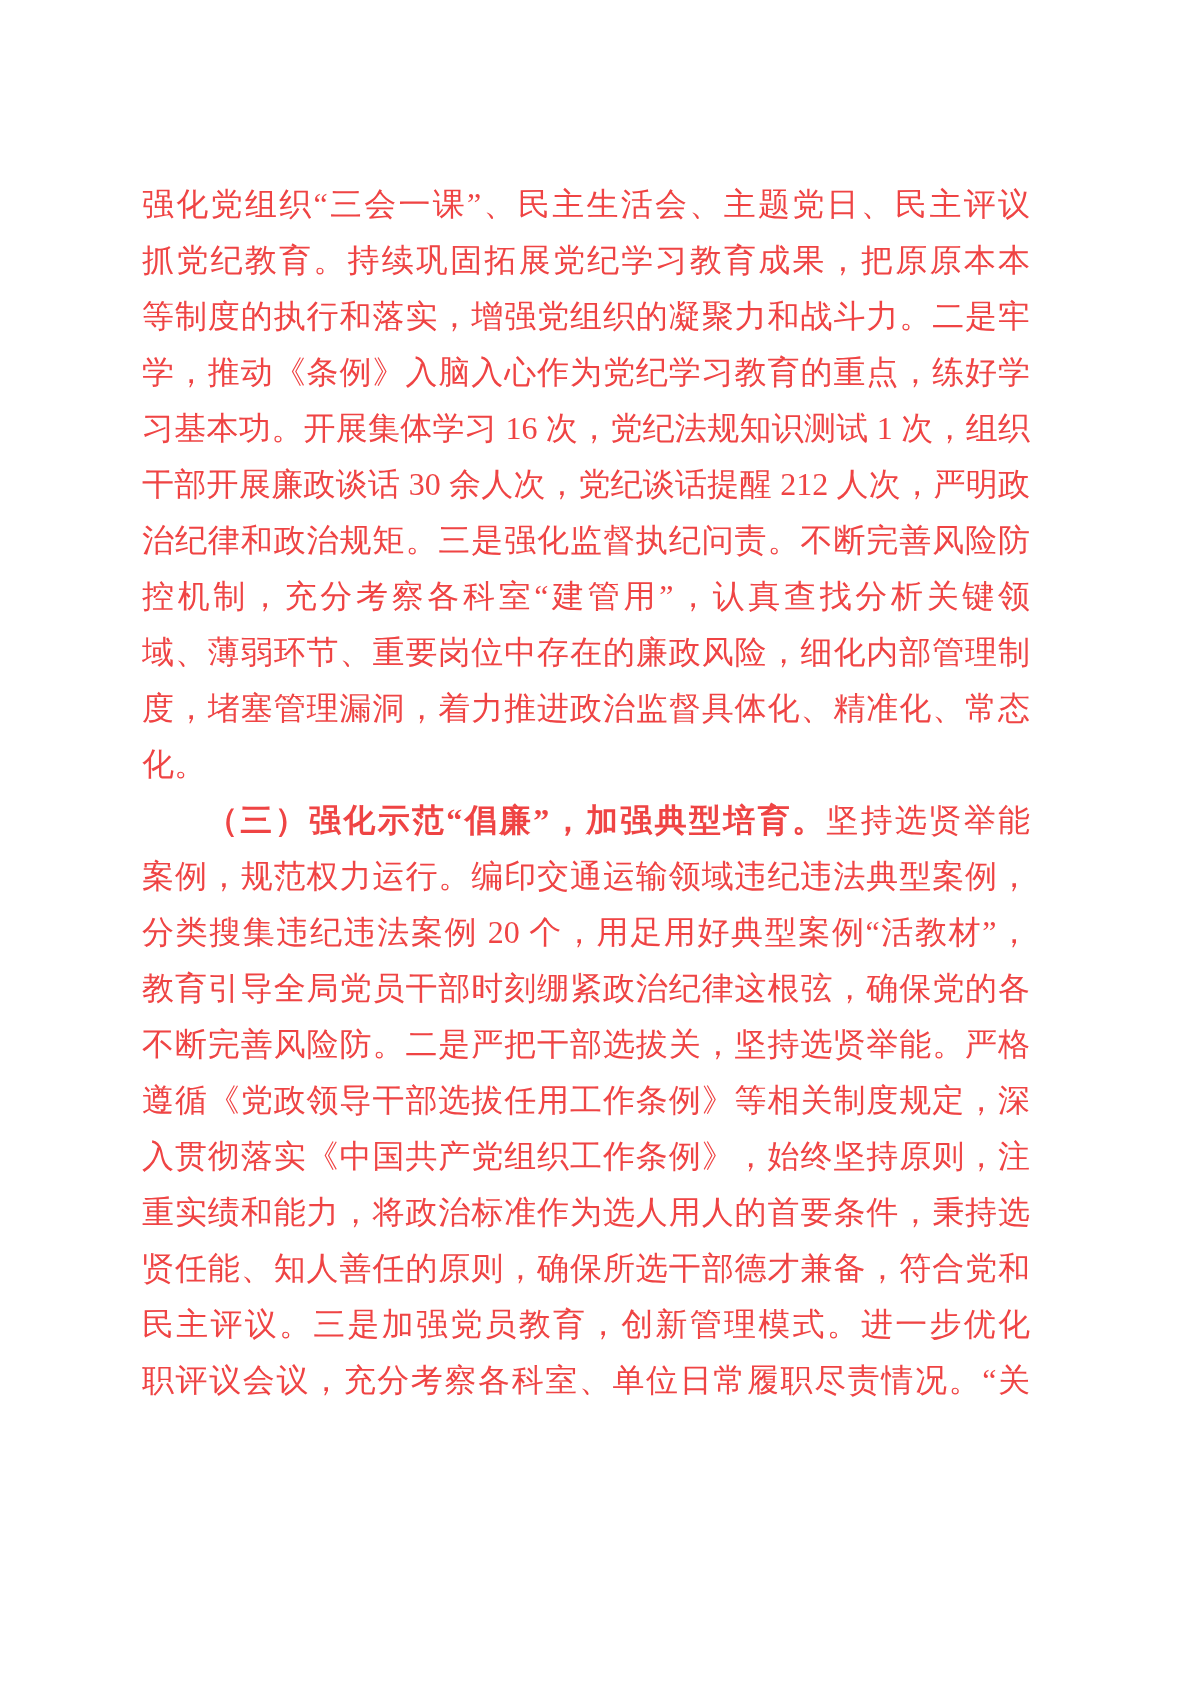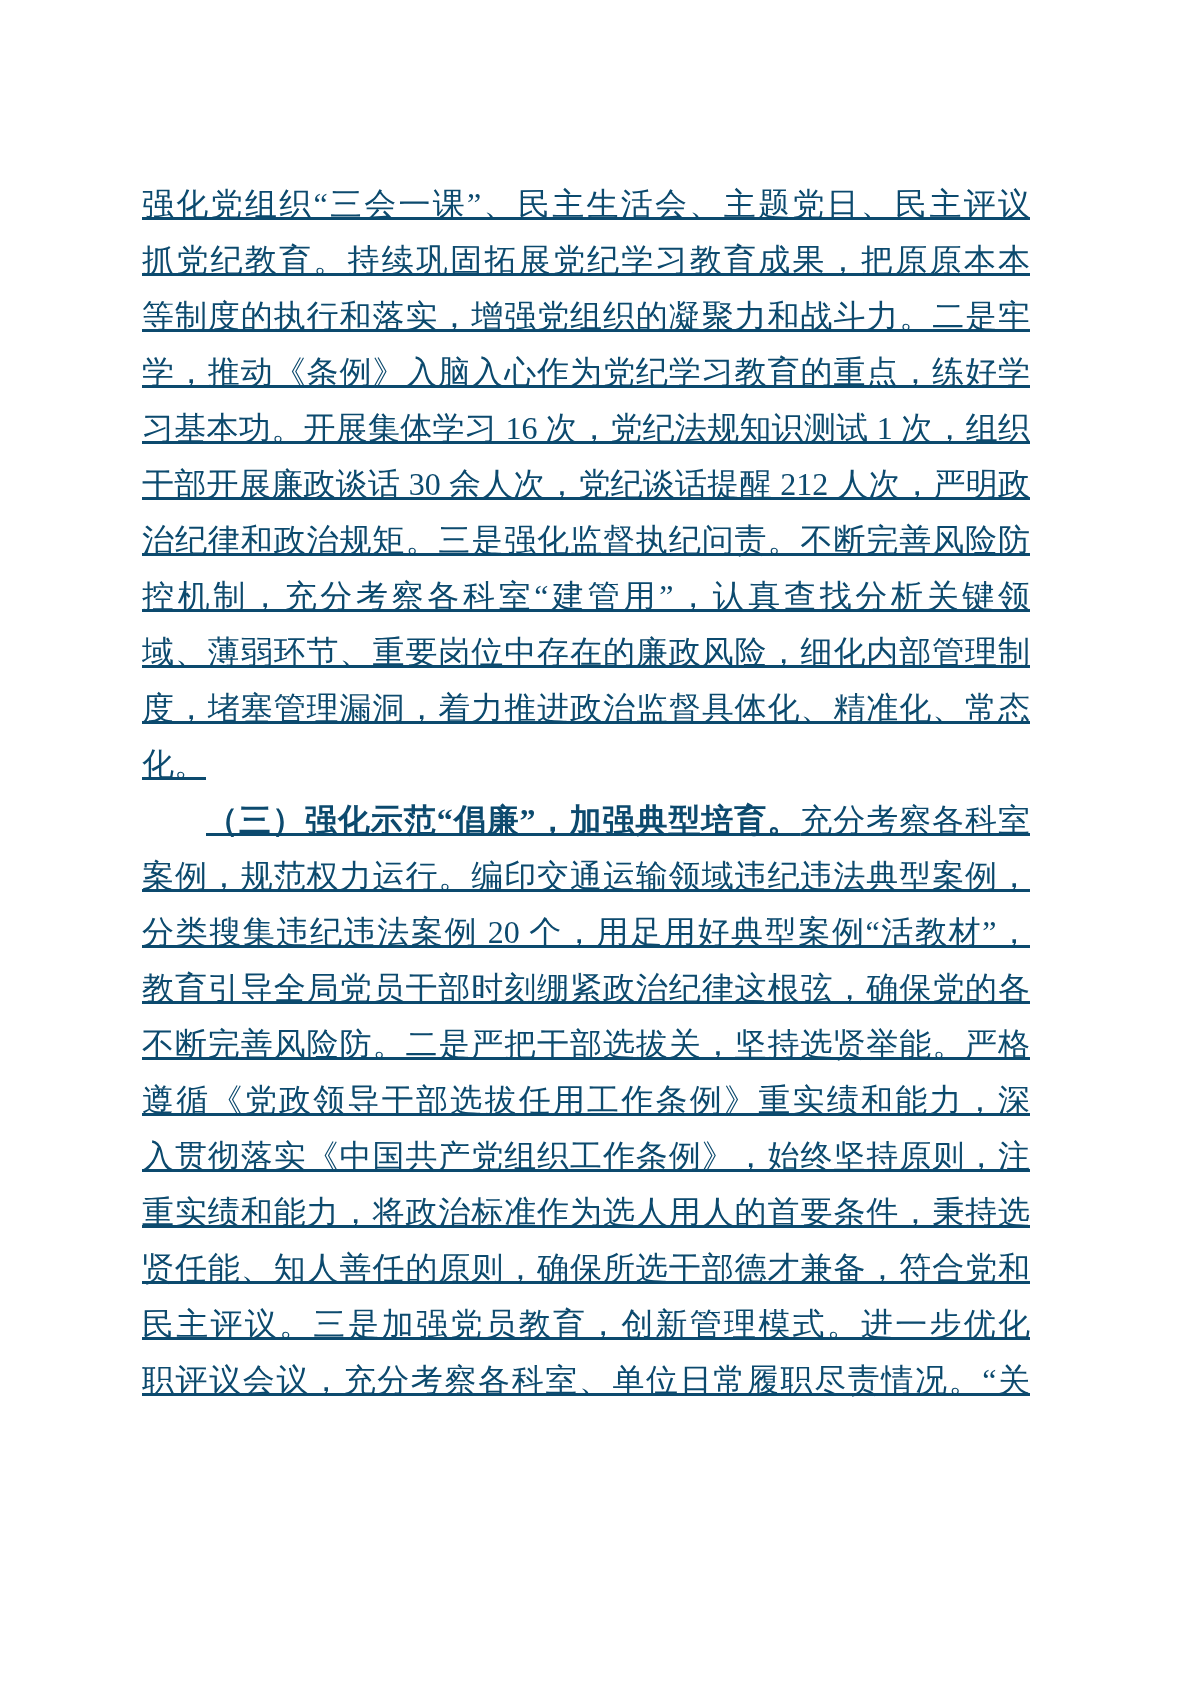--- a/index.html
+++ b/index.html
@@ -44,37 +44,37 @@
     font-weight: normal;
   }
   .seg-bold {
     font-weight: bold;
   }
 </style>
 </head>
 <body style="background: rgb(255, 255, 255);">
 
 <div class="page">
-  <div class="text-block" style="color: #0c4a6e; text-decoration: underline;">
+  <div class="text-block" style="color: #ef4444;">
       <div class="line"><span class="seg">强化党组织“三会一课”、民主生活会、主题党日、民主评议</span></div>
       <div class="line"><span class="seg">抓党纪教育。持续巩固拓展党纪学习教育成果，把原原本本</span></div>
       <div class="line"><span class="seg">等制度的执行和落实，增强党组织的凝聚力和战斗力。二是牢</span></div>
       <div class="line"><span class="seg">学，推动《条例》入脑入心作为党纪学习教育的重点，练好学</span></div>
       <div class="line"><span class="seg">习基本功。开展集体学习 16 次，党纪法规知识测试 1 次，组织</span></div>
       <div class="line"><span class="seg">干部开展廉政谈话 30 余人次，党纪谈话提醒 212 人次，严明政</span></div>
       <div class="line"><span class="seg">治纪律和政治规矩。三是强化监督执纪问责。不断完善风险防</span></div>
       <div class="line"><span class="seg">控机制，充分考察各科室“建管用”，认真查找分析关键领</span></div>
       <div class="line"><span class="seg">域、薄弱环节、重要岗位中存在的廉政风险，细化内部管理制</span></div>
       <div class="line"><span class="seg">度，堵塞管理漏洞，着力推进政治监督具体化、精准化、常态</span></div>
       <div class="line align-left"><span class="seg">化。</span></div>
-      <div class="line indent"><span class="seg seg-bold">（三）强化示范“倡廉”，加强典型培育。</span><span class="seg">充分考察各科室</span></div>
+      <div class="line indent"><span class="seg seg-bold">（三）强化示范“倡廉”，加强典型培育。</span><span class="seg">坚持选贤举能</span></div>
       <div class="line"><span class="seg">案例，规范权力运行。编印交通运输领域违纪违法典型案例，</span></div>
       <div class="line"><span class="seg">分类搜集违纪违法案例 20 个，用足用好典型案例“活教材”，</span></div>
       <div class="line"><span class="seg">教育引导全局党员干部时刻绷紧政治纪律这根弦，确保党的各</span></div>
       <div class="line"><span class="seg">不断完善风险防。二是严把干部选拔关，坚持选贤举能。严格</span></div>
-      <div class="line"><span class="seg">遵循《党政领导干部选拔任用工作条例》重实绩和能力，深</span></div>
+      <div class="line"><span class="seg">遵循《党政领导干部选拔任用工作条例》等相关制度规定，深</span></div>
       <div class="line"><span class="seg">入贯彻落实《中国共产党组织工作条例》，始终坚持原则，注</span></div>
       <div class="line"><span class="seg">重实绩和能力，将政治标准作为选人用人的首要条件，秉持选</span></div>
       <div class="line"><span class="seg">贤任能、知人善任的原则，确保所选干部德才兼备，符合党和</span></div>
       <div class="line"><span class="seg">民主评议。三是加强党员教育，创新管理模式。进一步优化</span></div>
       <div class="line"><span class="seg">职评议会议，充分考察各科室、单位日常履职尽责情况。“关</span></div>
     </div>
 </div>
 
 </body></html>

